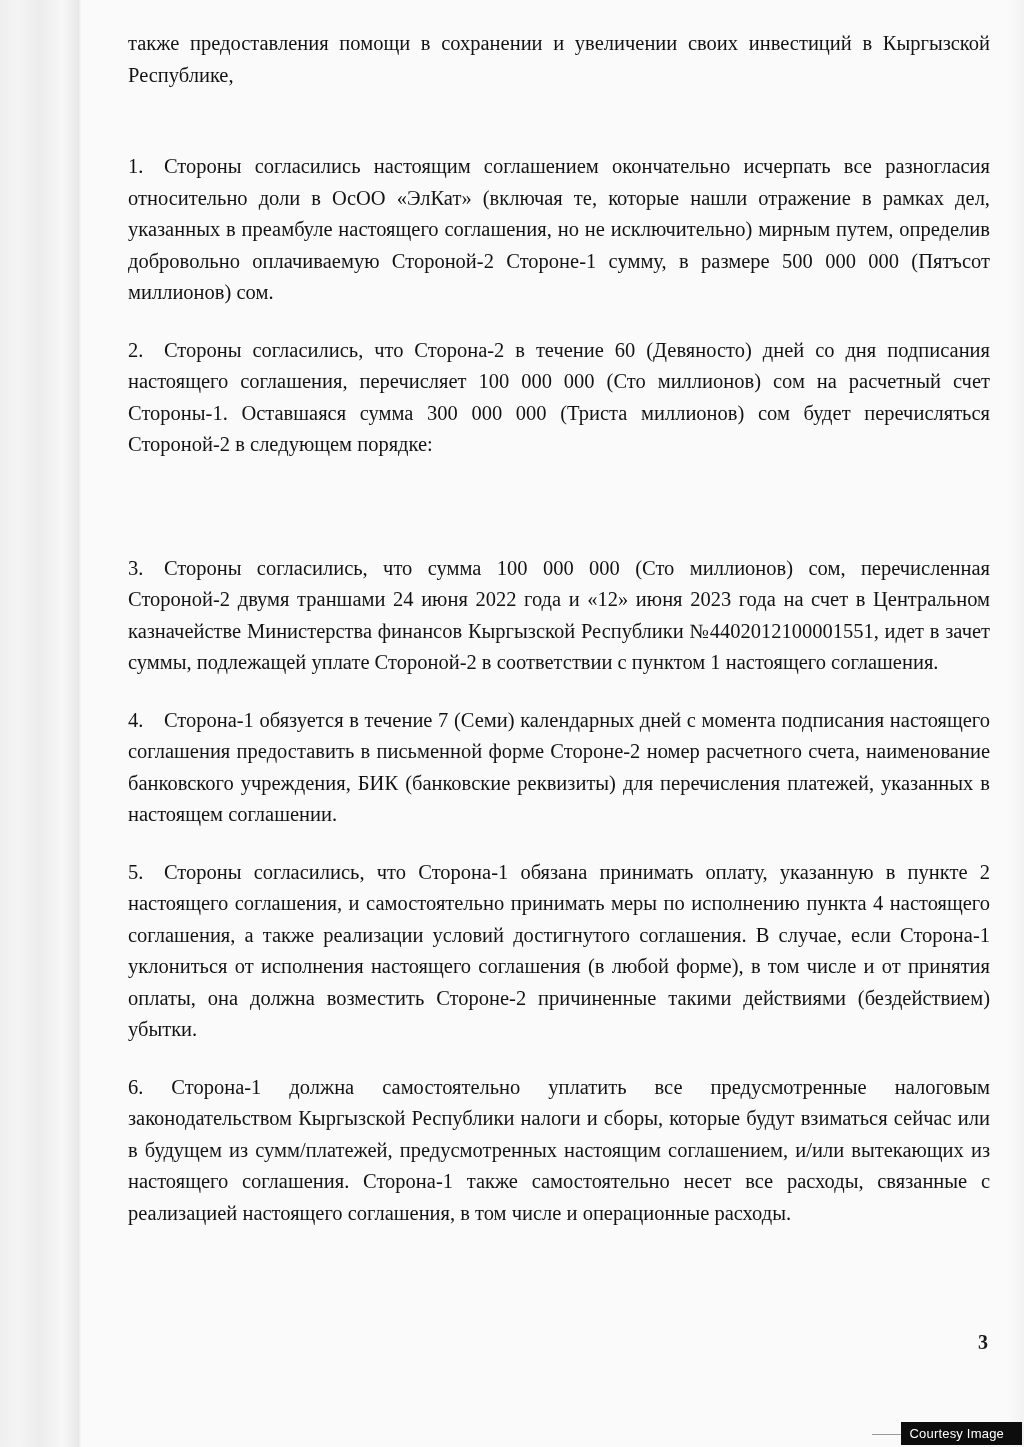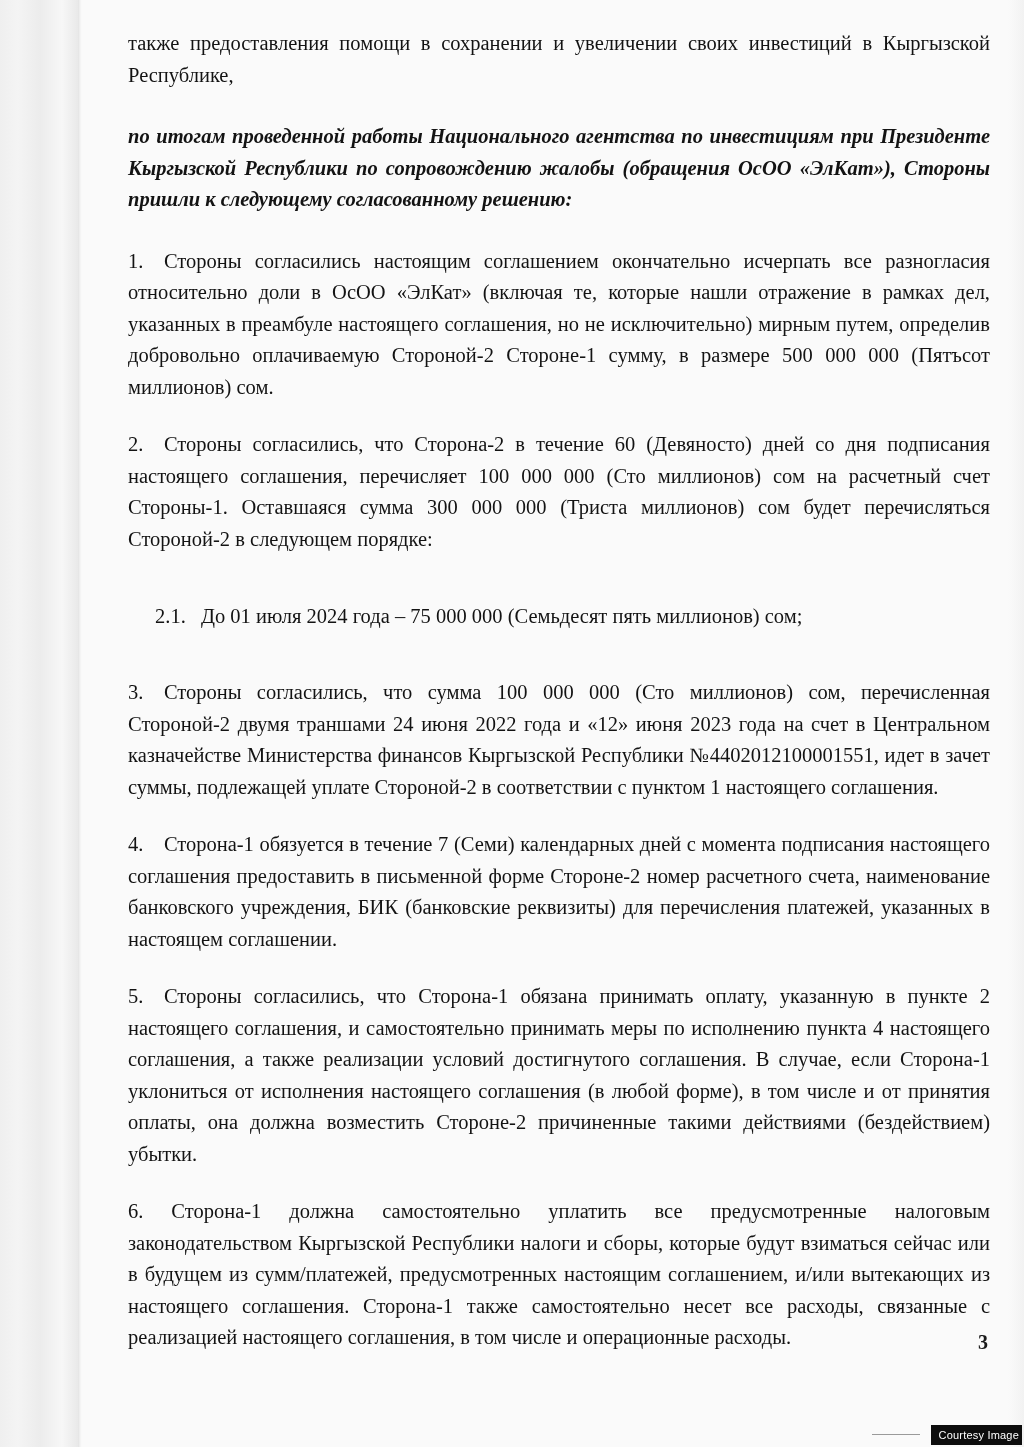--- a/index.html
+++ b/index.html
@@ -90,23 +90,23 @@
     color: #1a1a1a;
   }
 
   .courtesy-badge {
     position: absolute;
     right: 2px;
     bottom: 2px;
     background: #0d0d0d;
     color: #ffffff;
     font-family: "Liberation Sans", "DejaVu Sans", sans-serif;
-    font-size: 11px;
+    font-size: 13px;
     letter-spacing: 0.2px;
-    padding: 4px 3px 4px 8px;
+    padding: 4px 18px 4px 8px;
     white-space: nowrap;
   }
   .courtesy-rule {
     position: absolute;
     right: 104px;
     bottom: 12px;
     width: 48px;
     height: 1px;
     background: #9a9a9a;
   }
@@ -119,34 +119,32 @@
   <div class="scan-left-shade"></div>
   <div class="scan-fold-line"></div>
   <div class="scan-right-shade"></div>
 
   <div class="content">
 
     <p class="para">также предоставления помощи в сохранении и увеличении своих инвестиций в Кыргызской Республике,</p>
 
     <div class="gap-md"></div>
 
-    <p class="para emph">по итогам проведенной работы Национального агентства по инвестициям при Президенте Кыргызской Республики по сопровождению жалобы (обращения ОсОО «ЭлКат»), Стороны пришли к следующему согласованному решению:</p>
 
     <div class="gap-md"></div>
 
     <p class="para">1. Стороны согласились настоящим соглашением окончательно исчерпать все разногласия относительно доли в ОсОО «ЭлКат» (включая те, которые нашли отражение в рамках дел, указанных в преамбуле настоящего соглашения, но не исключительно) мирным путем, определив добровольно оплачиваемую Стороной-2 Стороне-1 сумму, в размере 500 000 000 (Пятъсот миллионов) сом.</p>
 
     <div class="gap-sm"></div>
 
     <p class="para">2. Стороны согласились, что Сторона-2 в течение 60 (Девяносто) дней со дня подписания настоящего соглашения, перечисляет 100 000 000 (Сто миллионов) сом на расчетный счет Стороны-1. Оставшаяся сумма 300 000 000 (Триста миллионов) сом будет перечисляться Стороной-2 в следующем порядке:</p>
 
     <div class="gap-lg"></div>
 
     <ul class="sublist">
-      <li><span class="num">2.1.</span><span>До 01 июля 2024 года – 75 000 000 (Семьдесят пять миллионов) сом;</span></li>
     </ul>
 
     <div class="gap-lg"></div>
 
     <p class="para">3. Стороны согласились, что сумма 100 000 000 (Сто миллионов) сом, перечисленная Стороной-2 двумя траншами 24 июня 2022 года и «12» июня 2023 года на счет в Центральном казначействе Министерства финансов Кыргызской Республики №4402012100001551, идет в зачет суммы, подлежащей уплате Стороной-2 в соответствии с пунктом 1 настоящего соглашения.</p>
 
     <div class="gap-sm"></div>
 
     <p class="para">4. Сторона-1 обязуется в течение 7 (Семи) календарных дней с момента подписания настоящего соглашения предоставить в письменной форме Стороне-2 номер расчетного счета, наименование банковского учреждения, БИК (банковские реквизиты) для перечисления платежей, указанных в настоящем соглашении.</p>
 

